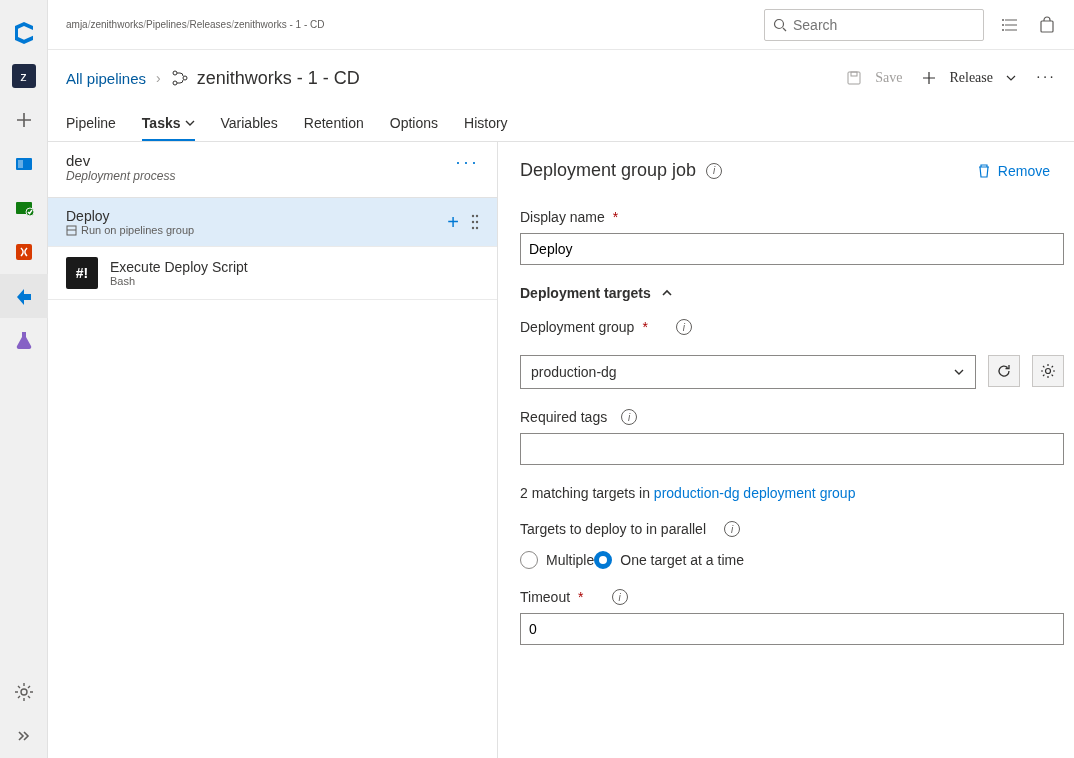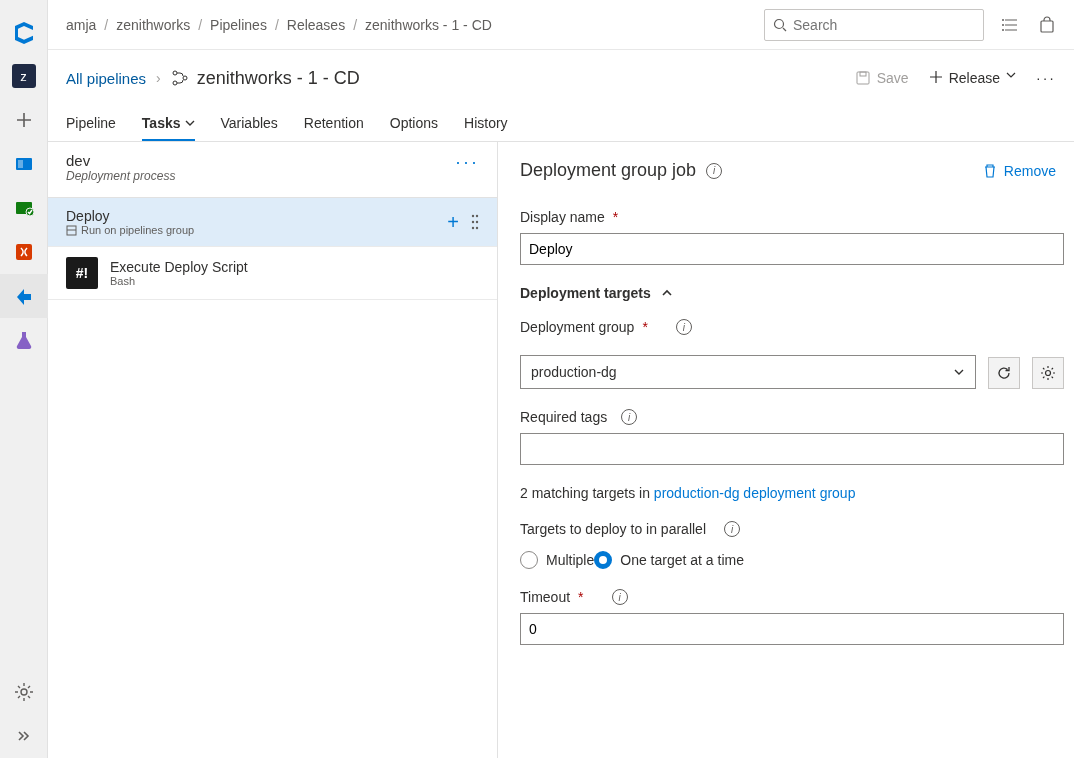--- a/index.html
+++ b/index.html
@@ -8,35 +8,35 @@
 
 
 .rail { width: 48px; background: #f0f0f0; display: flex; flex-direction: column; align-items: center; padding-top: 10px; border-right: 1px solid #e1e1e1; }
 .rail-item { width: 48px; height: 44px; display: flex; align-items: center; justify-content: center; cursor: pointer; }
 .rail-item.active { background: #e6e6e6; }
 .rail-spacer { flex: 1; }
 
 
 .main { flex: 1; display: flex; flex-direction: column; min-width: 0; }
 .topbar { height: 50px; display: flex; align-items: center; padding: 0 18px; gap: 8px; border-bottom: 1px solid #e8e8e8; }
-.breadcrumbs { display: flex; align-items: center; gap: 8px; color: #605e5c; font-size: 14px; }
+.breadcrumbs { display: flex; align-items: center; color: #605e5c; font-size: 10px; }
 .breadcrumbs .crumb { color: #605e5c; cursor: pointer; }
 .breadcrumbs .sep { color: #a19f9d; }
 .search-wrap { margin-left: auto; display: flex; align-items: center; gap: 18px; }
 .search { width: 220px; height: 32px; border: 1px solid #c8c6c4; border-radius: 2px; display: flex; align-items: center; padding: 0 8px; gap: 6px; color: #605e5c; }
 .search input { border: none; outline: none; flex: 1; font-size: 14px; }
 .topbar-icon { color: #605e5c; cursor: pointer; }
 
 .pagehead { height: 56px; display: flex; align-items: center; padding: 0 18px; gap: 10px; }
 .pagehead-left { display: flex; align-items: center; gap: 10px; }
 .allpipe { color: #005a9e; font-size: 15px; cursor: pointer; }
 .chev { color: #a19f9d; }
 .pipe-name { font-size: 18px; font-weight: 400; color: #323130; display: flex; align-items: center; gap: 8px; }
 .pagehead-right { margin-left: auto; display: flex; align-items: center; gap: 20px; }
-.hdrbtn { display: flex; gap: 6px; cursor: pointer; color: #323130; }
+.hdrbtn { display: flex; align-items: center; gap: 13px; cursor: pointer; color: #323130; font-family: Liberation Serif, serif; }
 .hdrbtn.disabled { color: #a19f9d; }
 
 .tabs { display: flex; gap: 26px; padding: 0 18px; border-bottom: 1px solid #e1e1e1; height: 36px; }
 .tab { display: flex; align-items: center; gap: 4px; height: 100%; border-bottom: 2px solid transparent; cursor: pointer; color: #323130; }
 .tab.active { border-bottom-color: #0078d4; font-weight: 600; }
 
 .body { flex: 1; display: flex; min-height: 0; }
 .leftcol { width: 450px; border-right: 1px solid #e1e1e1; display: flex; flex-direction: column; }
 .stagehead { padding: 10px 18px 14px; display: flex; align-items: flex-start; border-bottom: 1px solid #e1e1e1; }
 .stagehead .titles { flex: 1; }
@@ -49,30 +49,30 @@
 .job.selected { background: #deecf9; }
 .job.indent { padding-left: 18px; }
 .icon32 { width: 32px; height: 32px; background: #1a1a1a; border-radius: 2px; display: flex; align-items: center; justify-content: center; color: #fff; font-weight: 700; font-size: 14px; }
 .job .jt { flex: 1; }
 .job .j1 { font-size: 14px; color: #323130; }
 .job .j2 { font-size: 11px; color: #605e5c; display: flex; align-items: center; gap: 4px; }
 .plus { color: #0078d4; font-size: 20px; cursor: pointer; }
 .grip { color: #605e5c; cursor: grab; }
 
 .rightcol { flex: 1; padding: 18px 0 18px 22px; overflow-y: auto; }
-.rc-head { display: flex; align-items: center; gap: 10px; margin-bottom: 28px; padding-right: 18px; }
+.rc-head { display: flex; align-items: center; gap: 10px; margin-bottom: 28px; padding-right: 24px; }
 .rc-title { font-size: 18px; font-weight: 400; }
 .info-ic { width: 16px; height: 16px; display: inline-flex; align-items: center; justify-content: center; border: 1px solid currentColor; border-radius: 50%; font-size: 10px; font-style: italic; color: #605e5c; }
 .rc-remove { margin-left: auto; color: #0078d4; display: flex; align-items: center; gap: 6px; cursor: pointer; }
 
 .field { margin-bottom: 20px; padding-right: 10px; }
 .field-label { display: flex; align-items: flex-start; gap: 8px; margin-bottom: 8px; color: #323130; font-size: 14px; }
 .req { color: #a80000; }
 .txt { width: 100%; height: 32px; border: 1px solid #8a8886; padding: 0 8px; font-size: 14px; outline: none; }
-.select-row { display: flex; gap: 12px; align-items: flex-end; margin-top: 20px; }
+.select-row { display: flex; gap: 12px; align-items: flex-start; margin-top: 20px; }
 .select { flex: 1; height: 34px; border: 1px solid #8a8886; display: flex; align-items: center; padding: 0 10px; justify-content: space-between; cursor: pointer; }
 .sqbtn { width: 32px; height: 32px; border: 1px solid #c8c6c4; background: #f3f3f3; display: flex; align-items: center; justify-content: center; cursor: pointer; }
 
 .section-head { display: flex; align-items: center; gap: 10px; font-weight: 600; margin: 14px 0 18px; cursor: pointer; }
 
 .matchline { color: #323130; margin-bottom: 20px; }
 .matchline a { color: #0078d4; text-decoration: none; cursor: pointer; }
 
 .radios { display: flex; align-items: center; margin-bottom: 20px; }
 .radio { display: flex; align-items: center; gap: 8px; cursor: pointer; }

